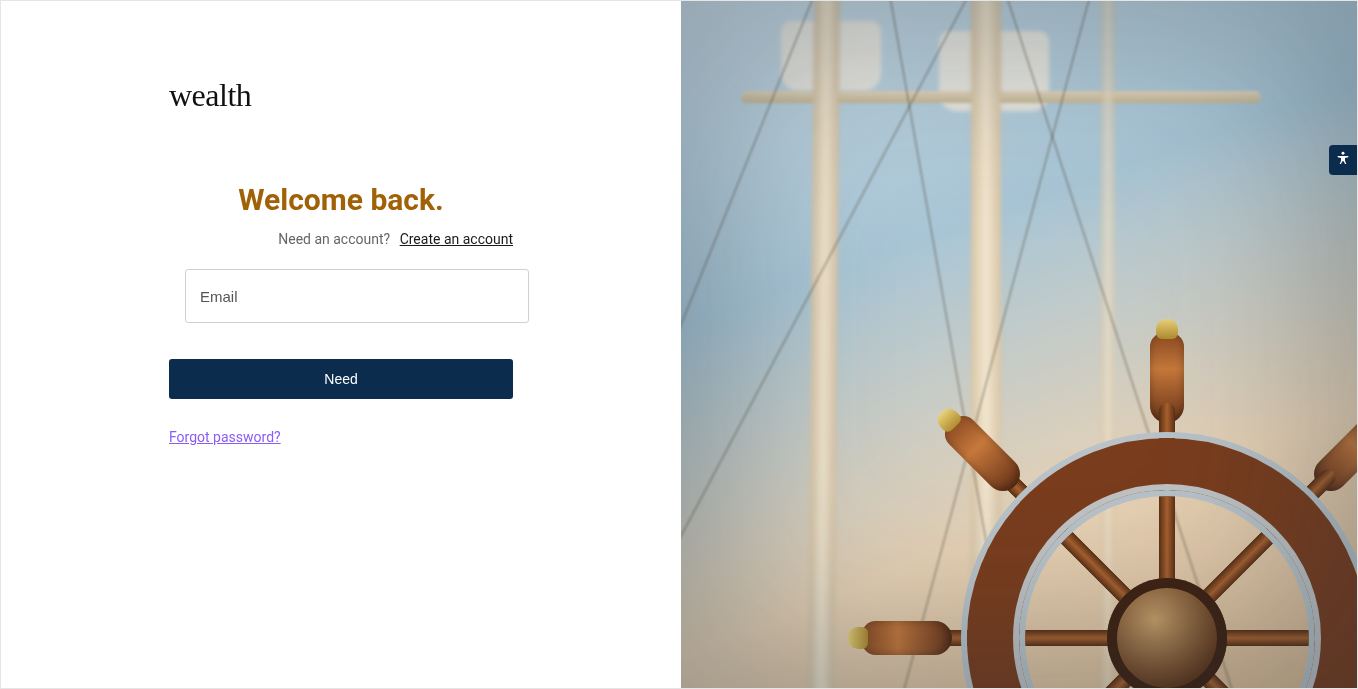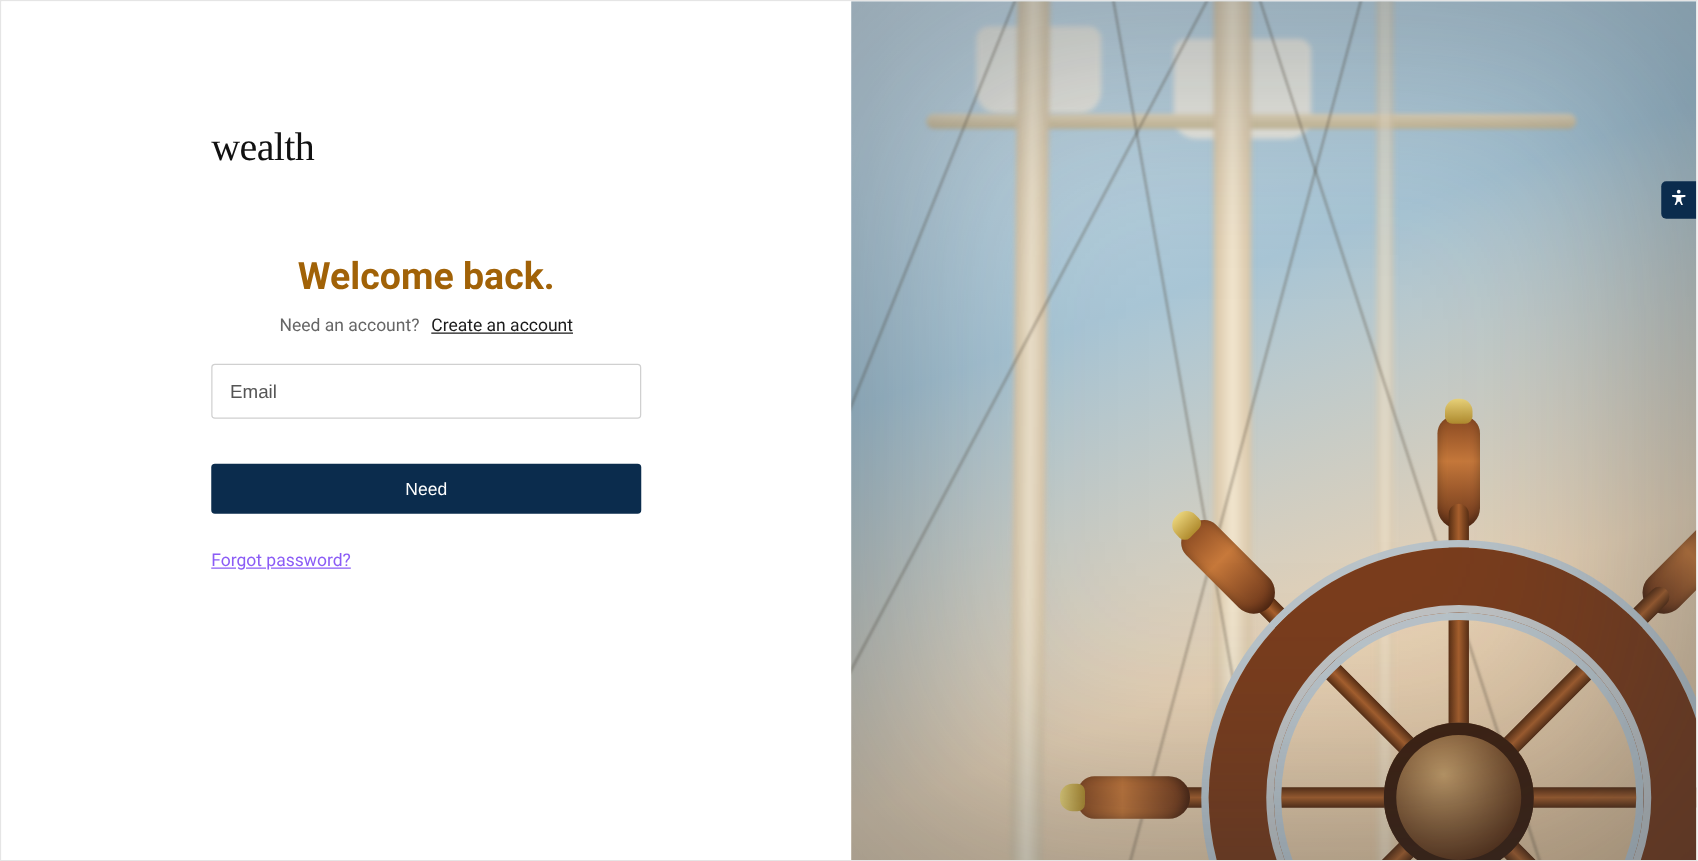--- a/index.html
+++ b/index.html
@@ -1,28 +1,28 @@
 <!DOCTYPE html>
 <html><head>
 <meta charset="utf-8">
 <style>
   * { box-sizing: border-box; margin: 0; padding: 0; }
   html, body { width: 100%; height: 100%; font-family: -apple-system, BlinkMacSystemFont, "Segoe UI", Roboto, "Helvetica Neue", Arial, sans-serif; }
   body { display: flex; width: 1358px; height: 689px; border: 1px solid #e5e5e5; position: relative; overflow: hidden; }
 
   .left-pane { width: 680px; height: 100%; background: #fff; display: flex; flex-direction: column; align-items: center; }
-  .logo-wrap { width: 344px; margin-top: 98px; margin-bottom: 68px; }
+  .logo-wrap { width: 344px; margin-top: 76px; margin-bottom: 68px; }
   .logo { font-family: Georgia, 'Times New Roman', serif; font-size: 32px; font-weight: 500; color: #111; letter-spacing: -0.5px; }
 
   .form-wrap { width: 344px; display: flex; flex-direction: column; }
   .title { font-size: 30px; font-weight: 700; color: #a16207; text-align: center; margin-bottom: 14px; }
-  .subline { text-align: center; font-size: 14px; color: #666; margin-bottom: 22px; }
+  .subline { text-align: right; font-size: 14px; color: #666; margin-bottom: 22px; }
   .subline a { color: #1a1a1a; text-decoration: underline; margin-left: 6px; }
 
-  .field { width: 100%; height: 44px; border: 1px solid #d0d0d0; border-radius: 3px; padding: 0 14px; font-size: 15px; color: #0f172a; margin-bottom: 16px; outline: none; }
+  .field { width: 100%; height: 54px; border: 1px solid #d0d0d0; border-radius: 3px; padding: 0 14px; font-size: 15px; color: #0f172a; margin-bottom: 16px; outline: none; margin-left: 16px; }
   .field::placeholder { color: #555; }
 
   .login-btn { width: 100%; height: 40px; background: #0b2c4d; color: #fff; border: none; border-radius: 3px; font-size: 14px; cursor: pointer; margin-top: 20px; margin-bottom: 30px; }
 
   .forgot { font-size: 14px; color: #8b5cf6; text-decoration: underline; align-self: flex-start; }
 
   .right-pane { flex: 1; height: 100%; position: relative; overflow: hidden; background: linear-gradient(160deg, #cfe0ea 0%, #a9c6d6 35%, #e8d2b5 70%, #d9b891 100%); }
 
   
   .mast { position: absolute; background: linear-gradient(90deg, #d7c4a6, #f2e6cf, #d7c4a6); filter: blur(2px); }

